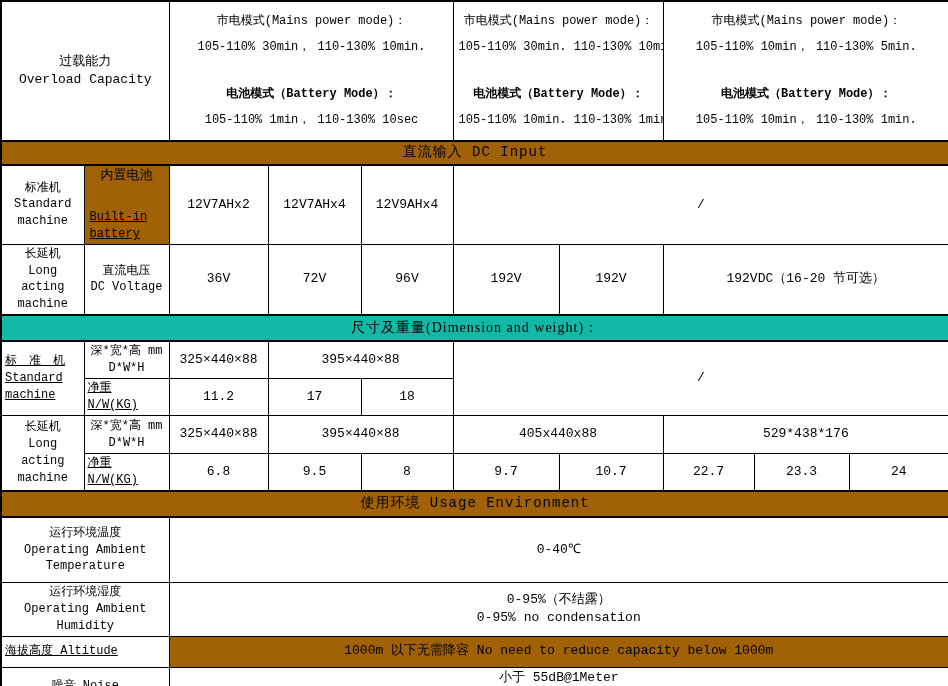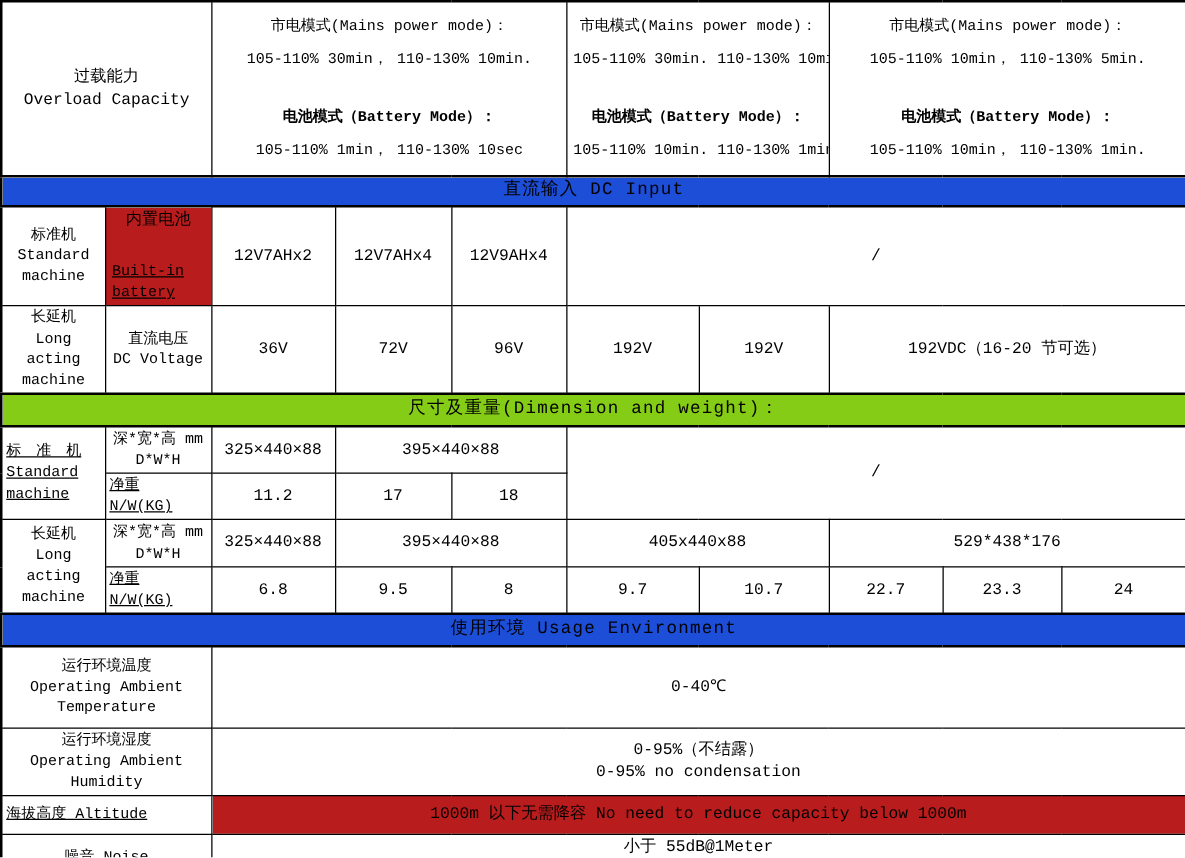--- a/index.html
+++ b/index.html
@@ -16,29 +16,29 @@
     border:1px solid #000;
     padding:1px 2px;
     text-align:center;
     vertical-align:middle;
     font-size:13px;
     line-height:1.4;
     overflow:hidden;
   }
   .pre{white-space:pre-line;margin-top:24px;}
   .left{text-align:left;padding-left:3px;text-decoration:underline;}
-  .gray{background:#b91c1c;}
+  .gray{background:#a16207;}
   td.green{
-    background:#1d4ed8;
+    background:#a16207;
     border-top:2px solid #000;
     border-bottom:2px solid #000;
     font-size:14px;
     letter-spacing:1px;
   }
-  td.green2{background:#84cc16;}
+  td.green2{background:#14b8a6;font-family:Liberation Serif, serif;}
   
   td.ov{vertical-align:top;text-align:center;padding:6px 4px 0 5px;}
   .ov-line{line-height:26px;white-space:nowrap;}
   .ov-batt{margin-top:21px;font-weight:bold;}
   .small12{font-size:12px;}
 </style>
 </head>
 <body>
 
 <div class="sheet">

